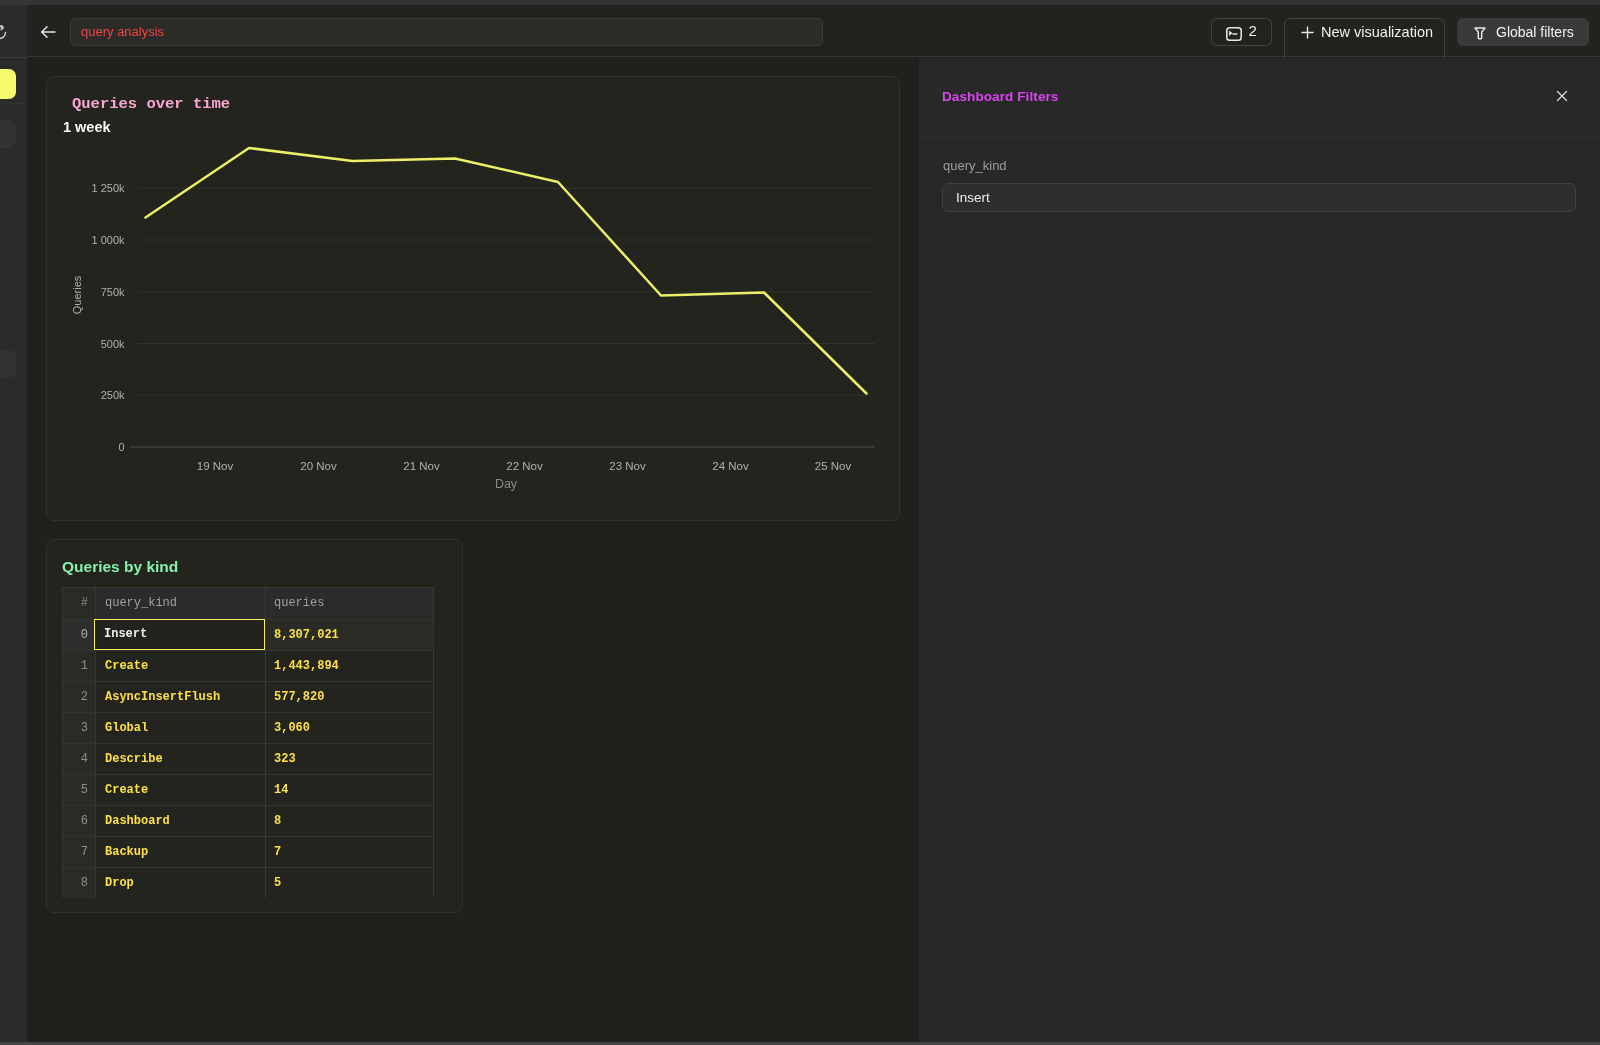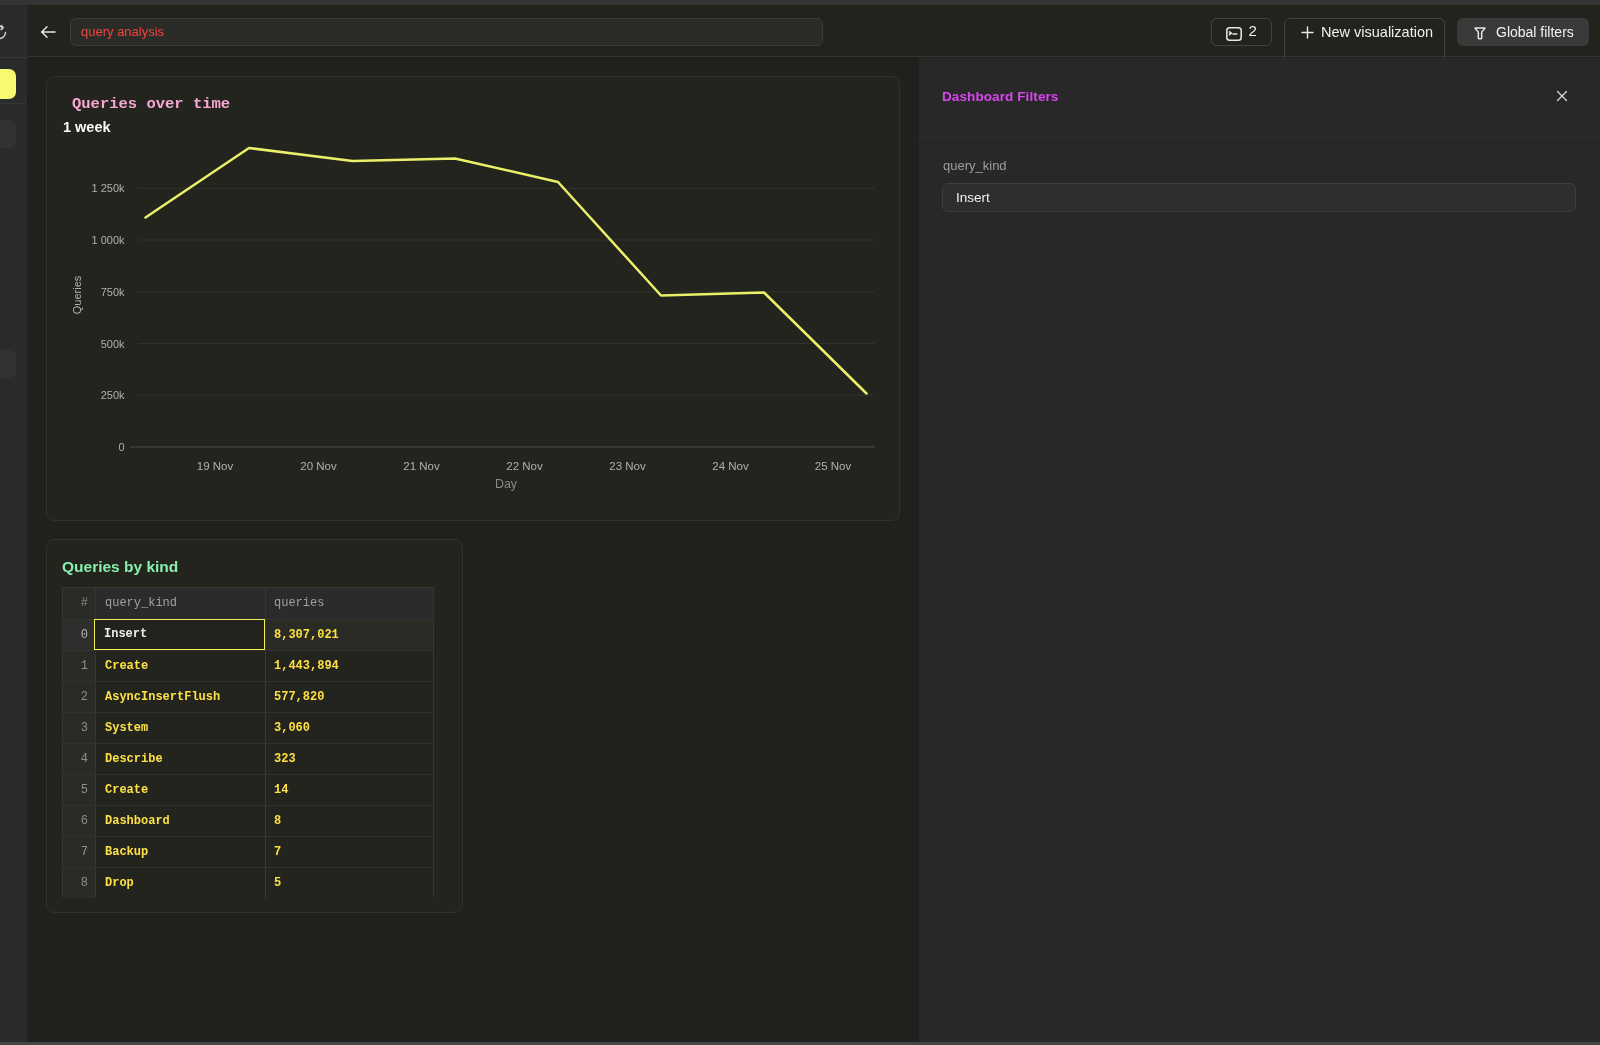--- a/index.html
+++ b/index.html
@@ -131,21 +131,21 @@
         <div class="c1 d">Create</div>
         <div class="c2 d">1,443,894</div>
       </div>
     <div class="trow">
         <div class="c0">2</div>
         <div class="c1 d">AsyncInsertFlush</div>
         <div class="c2 d">577,820</div>
       </div>
     <div class="trow">
         <div class="c0">3</div>
-        <div class="c1 d">System</div>
+        <div class="c1 d">Global</div>
         <div class="c2 d">3,060</div>
       </div>
     <div class="trow">
         <div class="c0">4</div>
         <div class="c1 d">Describe</div>
         <div class="c2 d">323</div>
       </div>
     <div class="trow">
         <div class="c0">5</div>
         <div class="c1 d">Create</div>

